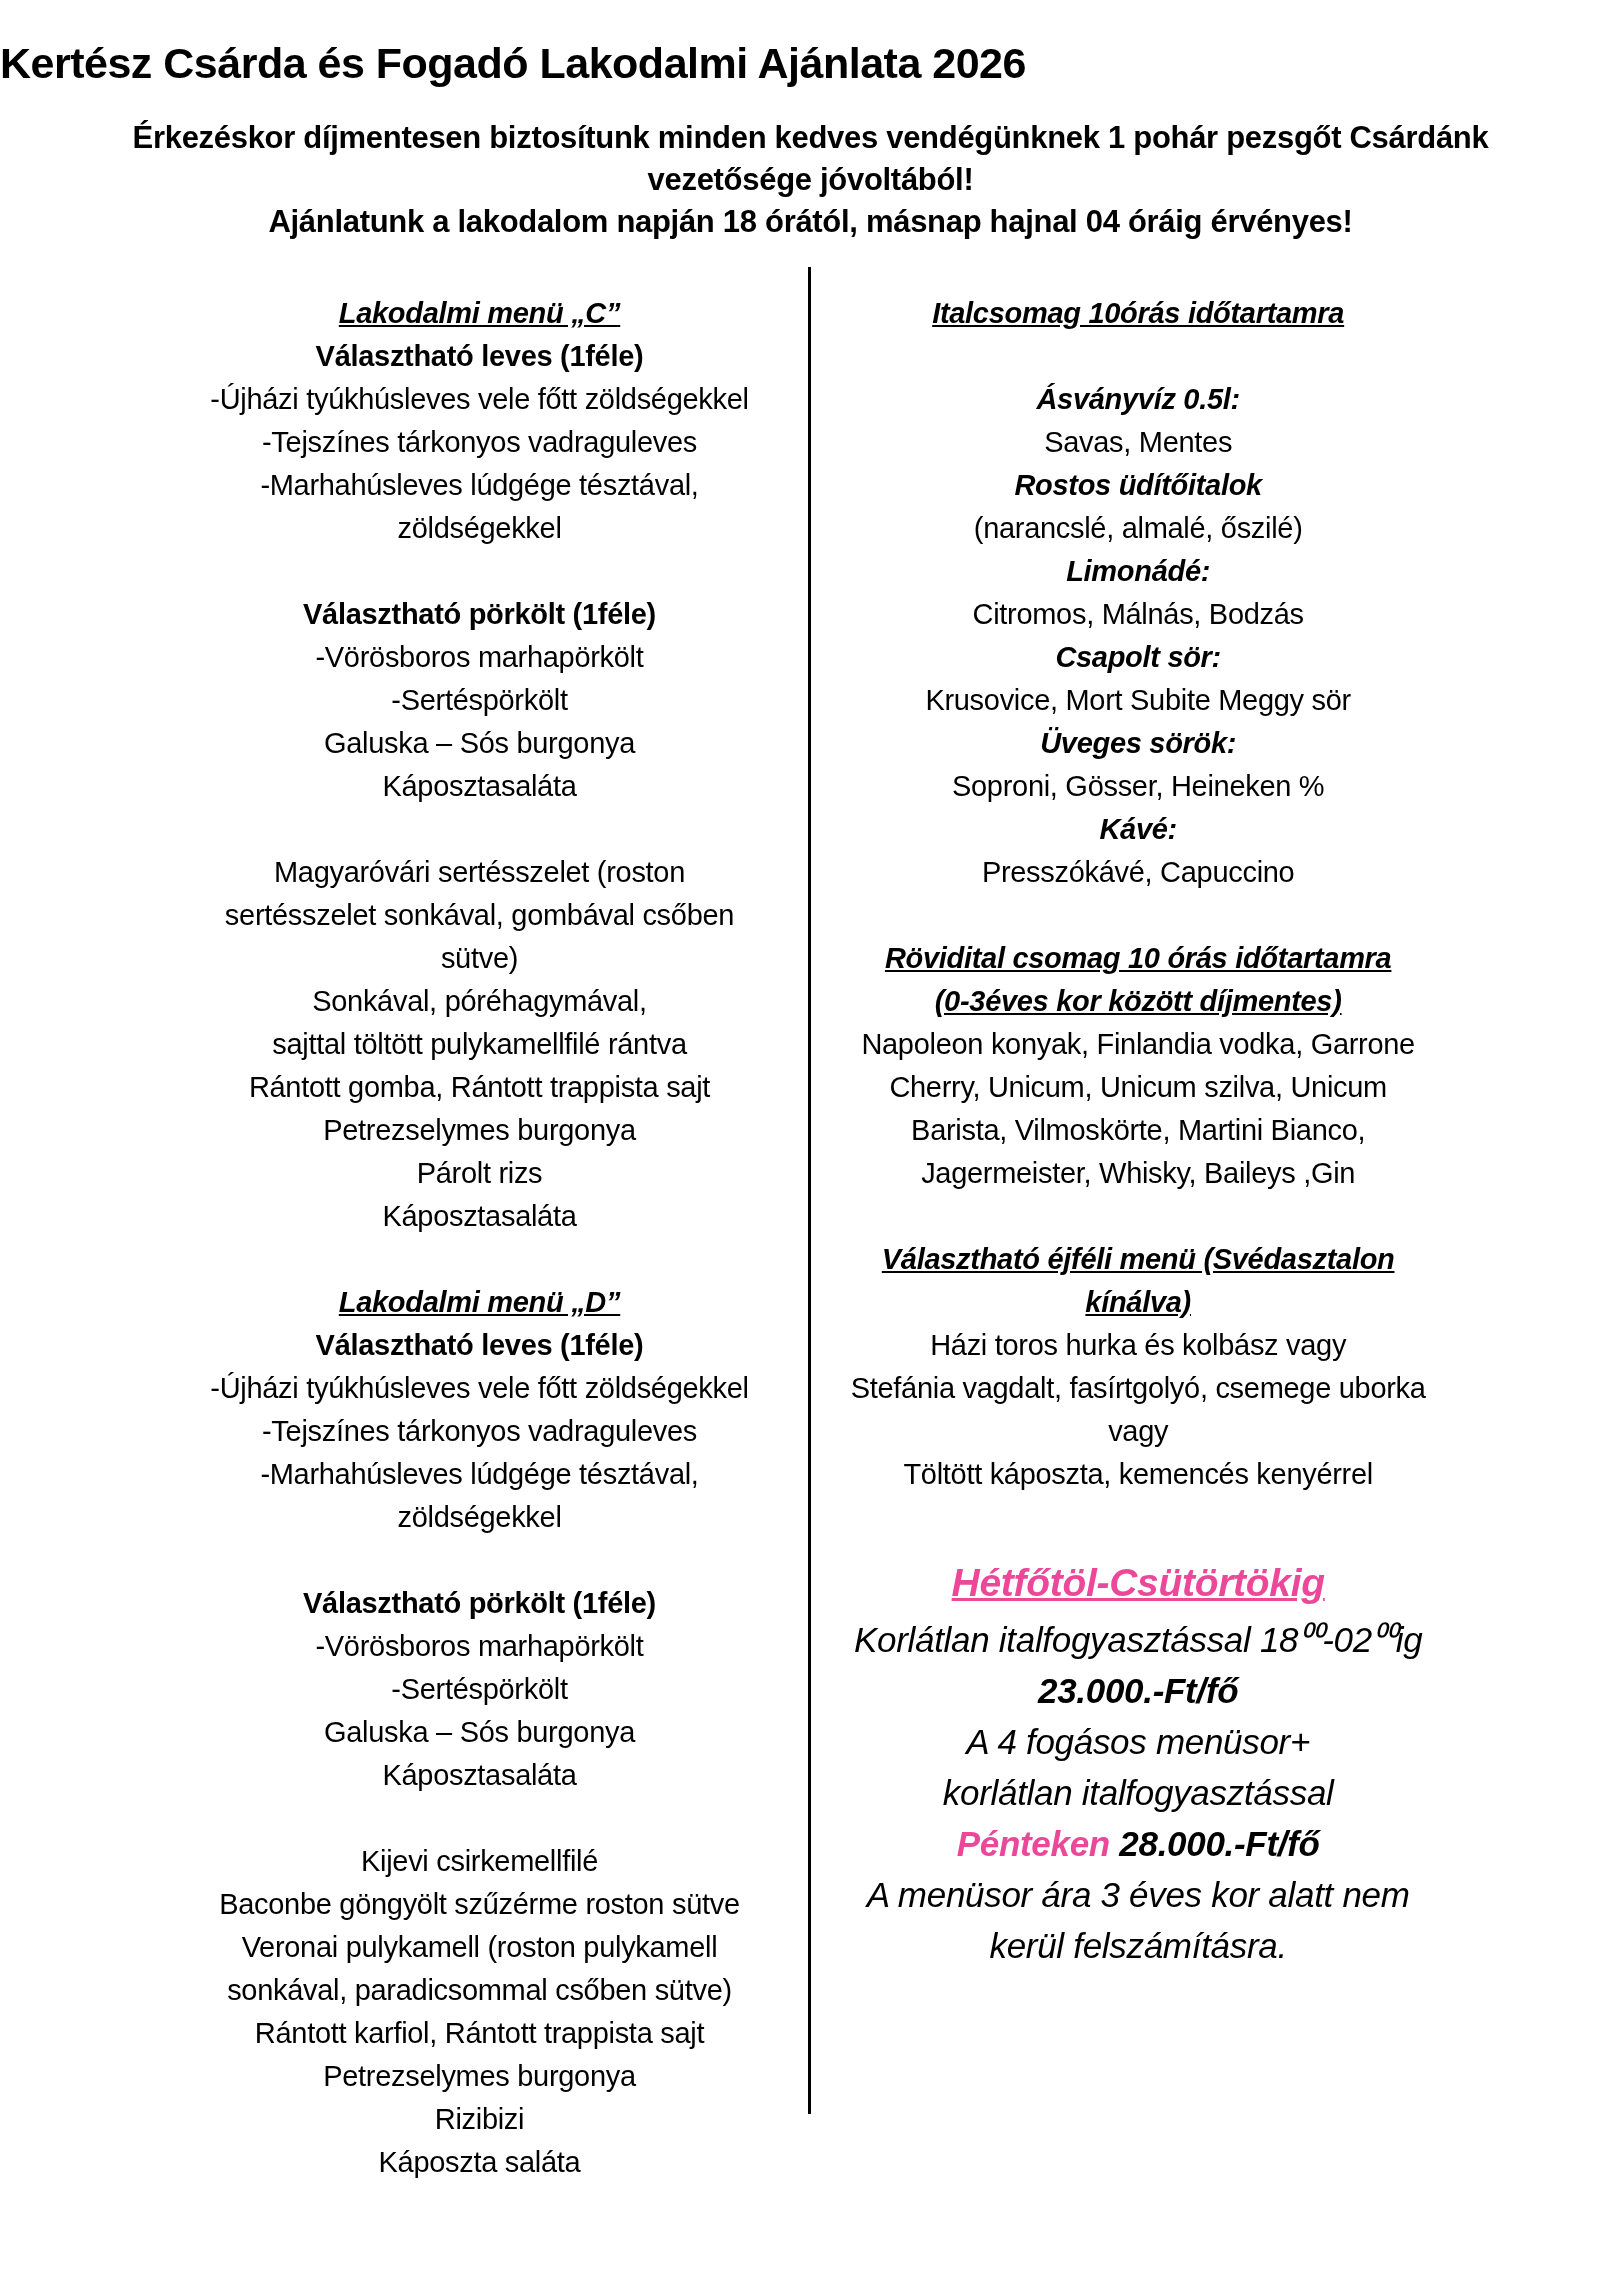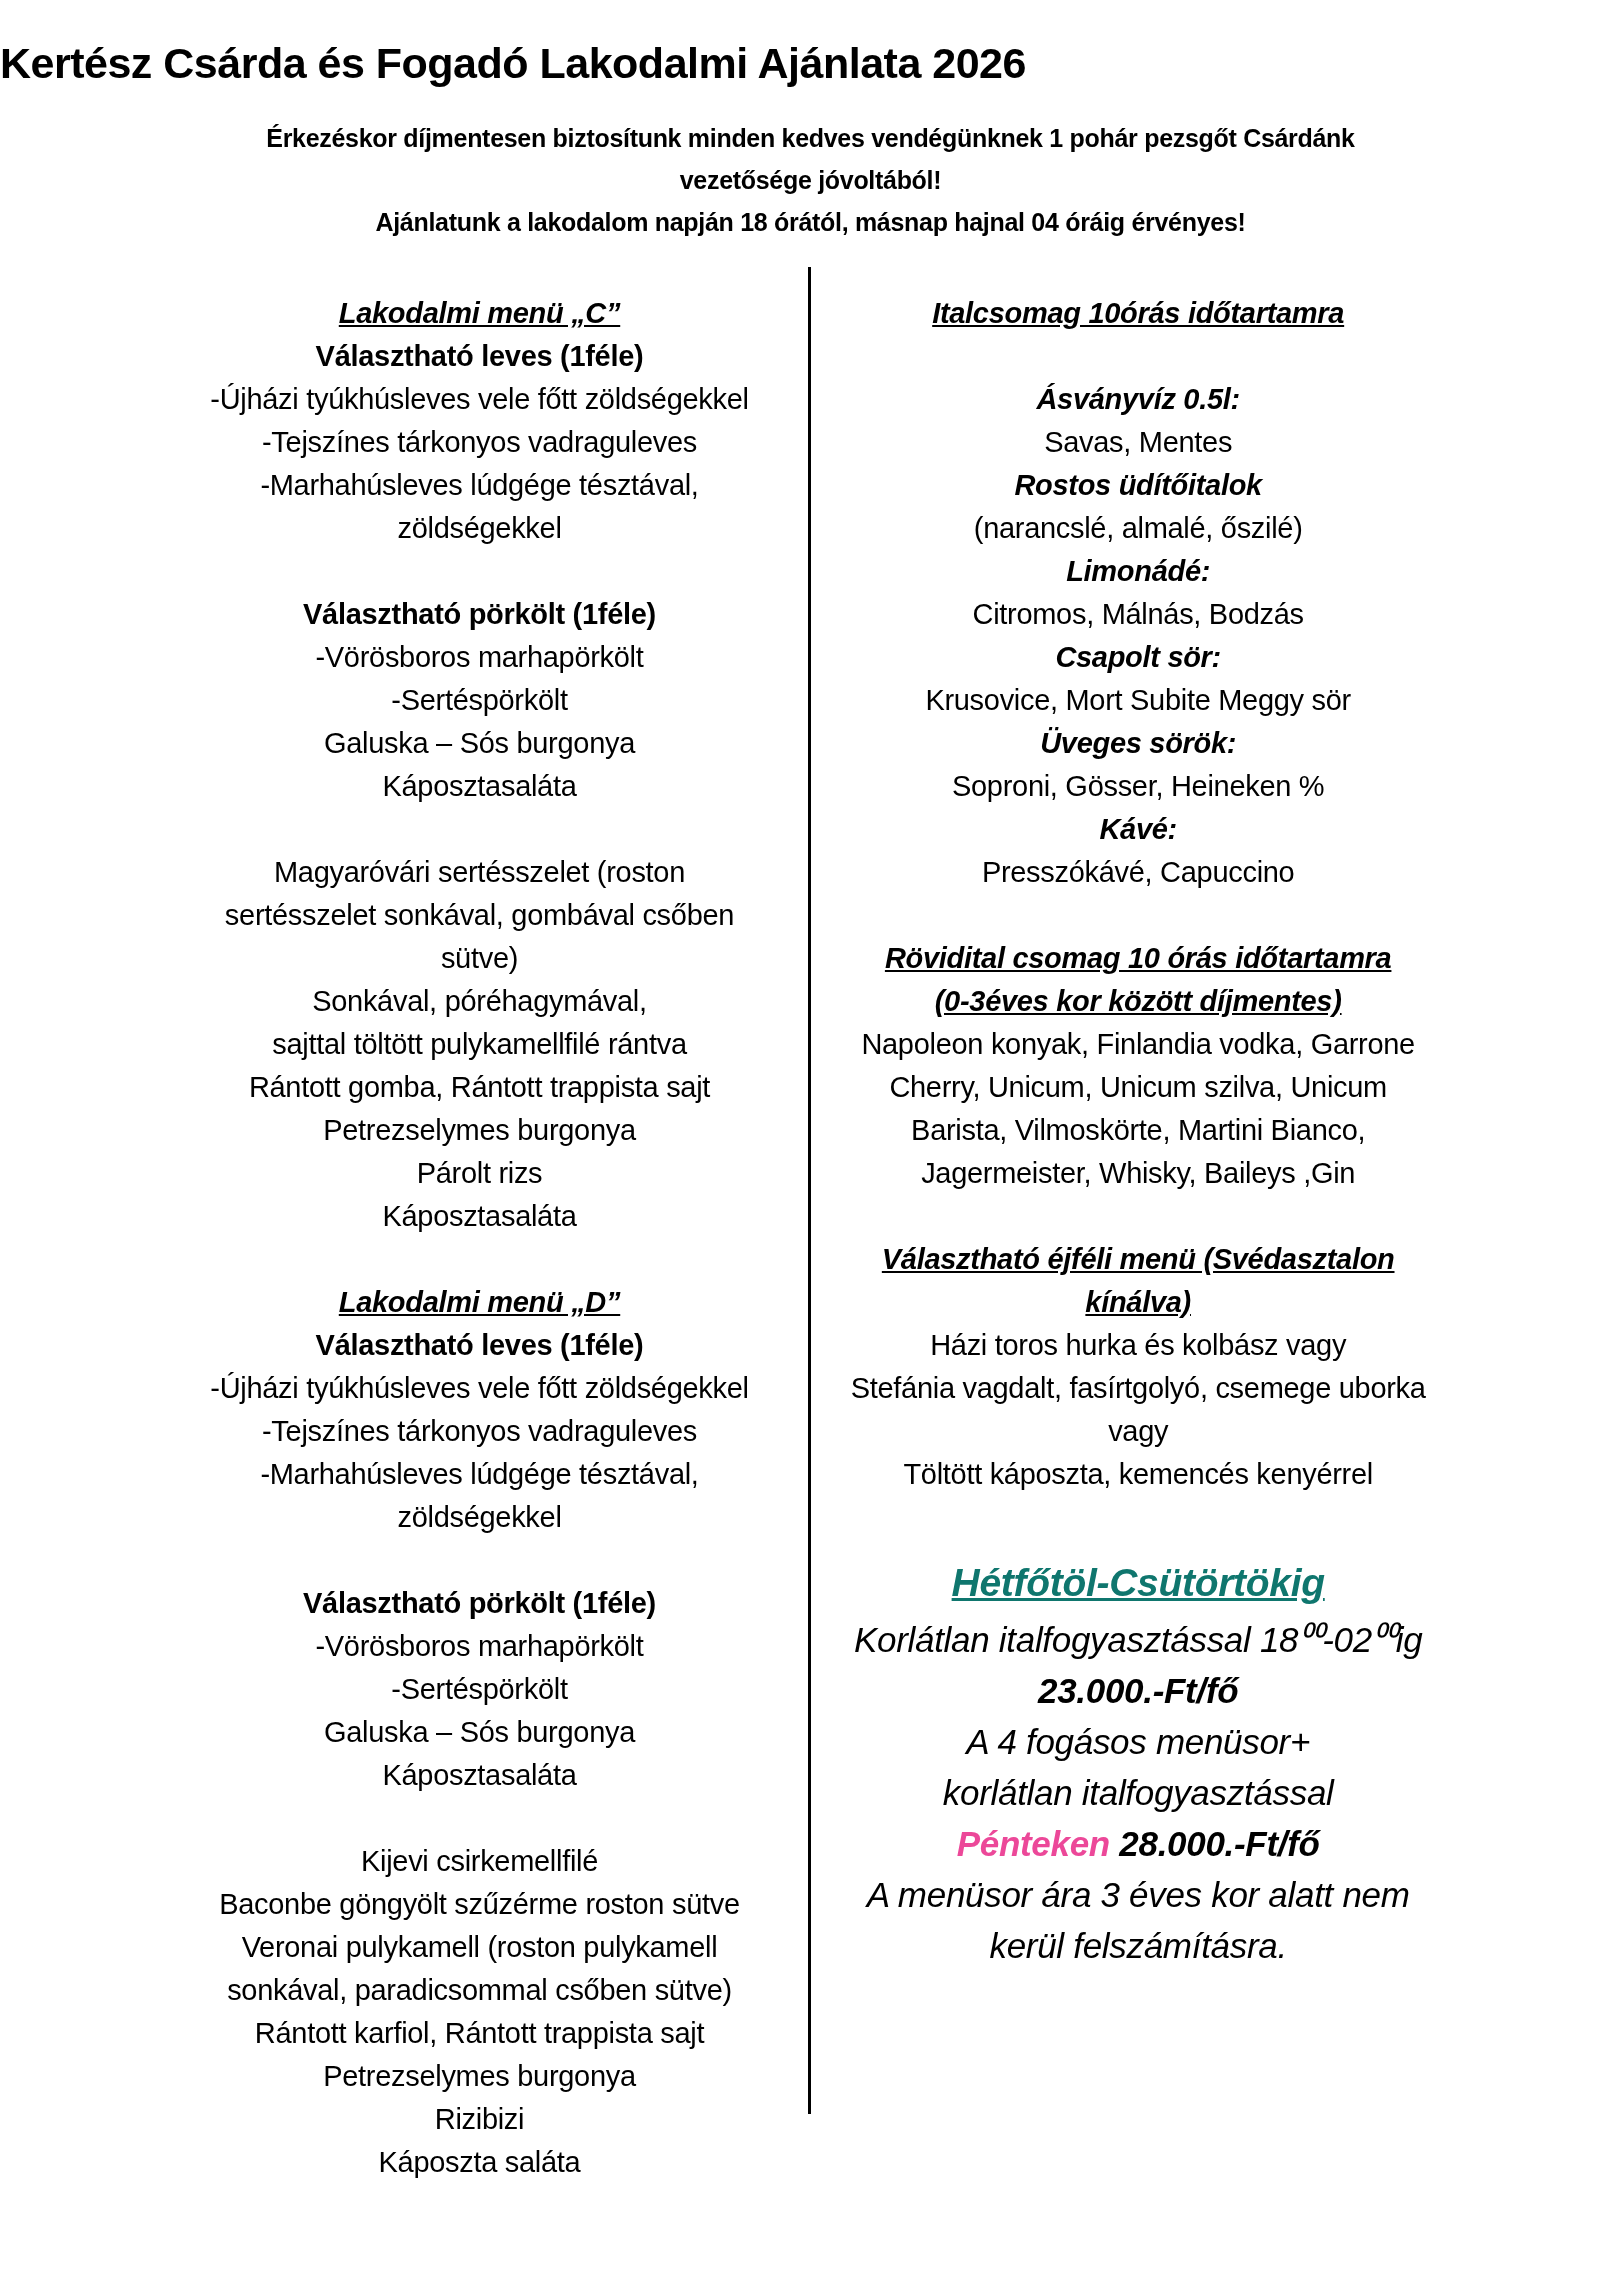--- a/index.html
+++ b/index.html
@@ -16,21 +16,21 @@
     margin-top:39px;
     text-align:left;
     font-size:43px;
     font-weight:bold;
     letter-spacing:-0.5px;
   }
   .intro {
     margin-top:29px;
     text-align:center;
     font-weight:bold;
-    font-size:25px;
+    font-size:31px;
     line-height:42px;
     white-space:pre-line;
     letter-spacing:-0.3px;
   }
   .intro + .intro { margin-top:0; }
 
   .columns { display:flex; align-items:flex-start; margin-top:23.5px; }
   .col {
     width:649px;
     text-align:center;
@@ -60,21 +60,21 @@
   .gap-after { margin-bottom:43px; }
 
   .pricing {
     margin-top:61px;
     font-style:italic;
     font-size:35px;
     line-height:51px;
     letter-spacing:-0.3px;
   }
   .pricing .head {
-    color:#0f766e;
+    color:#ec4899;
     font-weight:bold;
     font-size:39px;
     text-decoration:underline;
     margin-bottom:5.9px;
   }
   .pricing .price { font-weight:bold; }
   .pricing .day   { color:#ec4899; font-weight:bold; }
 </style>
 </head>
 <body>

